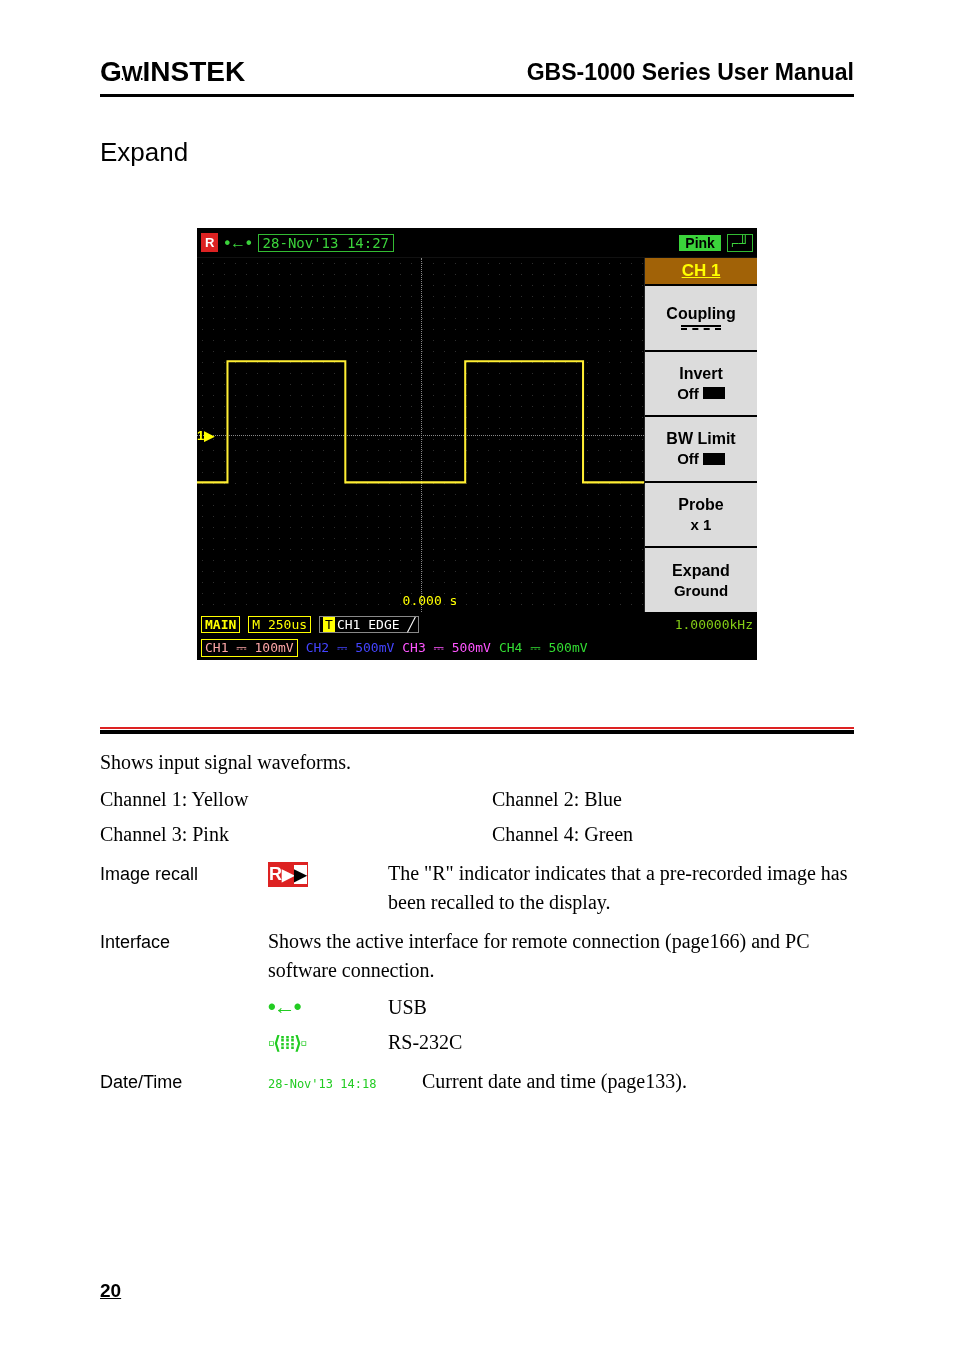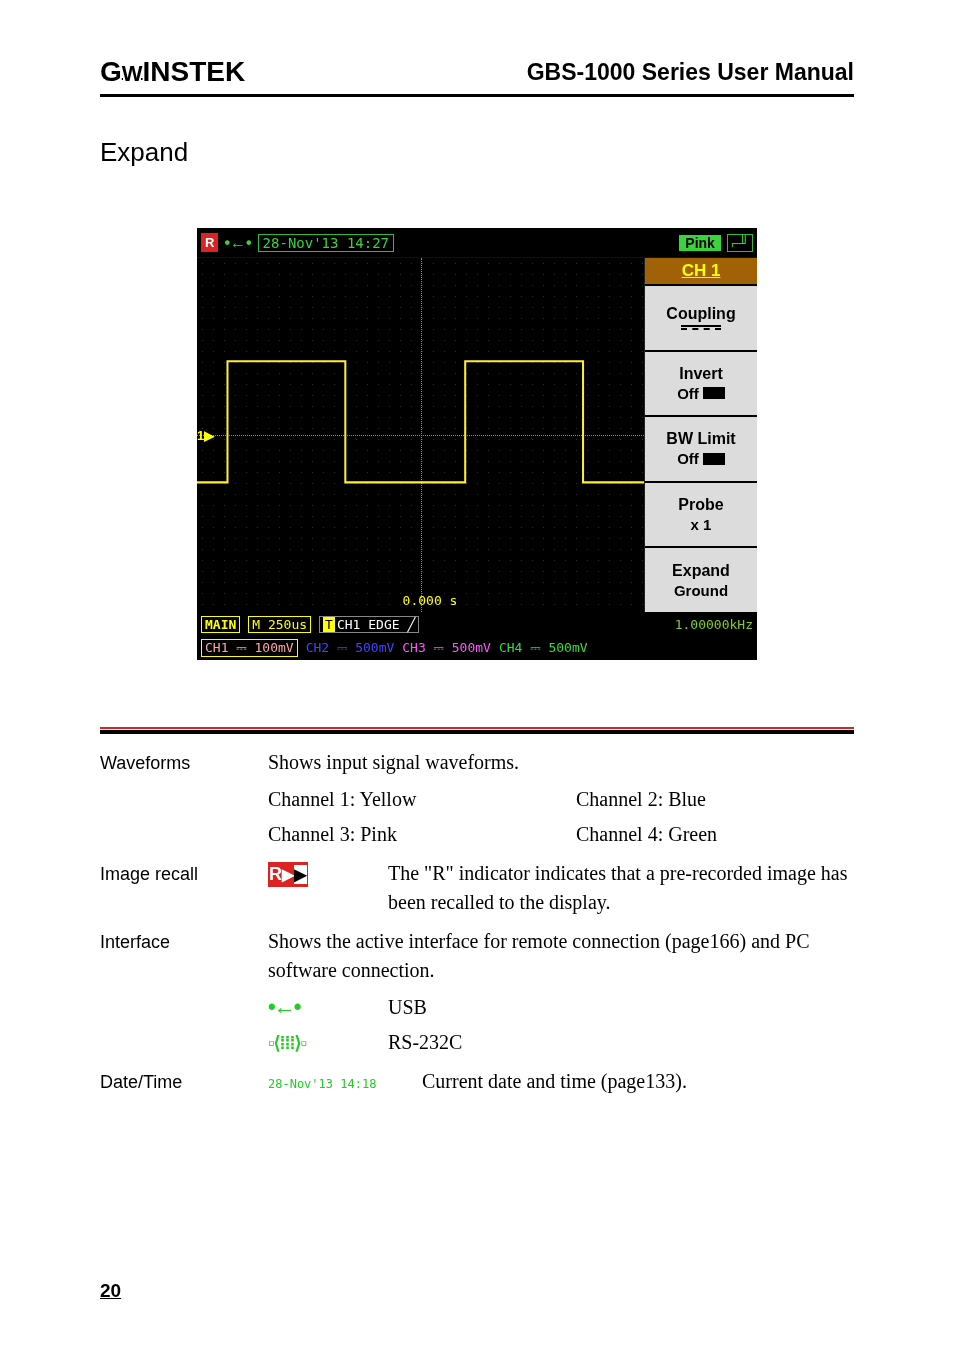--- a/index.html
+++ b/index.html
@@ -338,21 +338,20 @@
         <span class="ch3s">CH3 ⎓ 500mV</span>
         <span class="ch4s">CH4 ⎓ 500mV</span>
       </div>
     </div>
   </div>
 </div>
 
 <div class="info-divider"></div>
 
 <div class="info-row">
-  <div class="info-label">Waveforms</div>
   <div class="info-body">
     <div>Shows input signal waveforms.</div>
     <div class="channel-grid">
       <div>Channel 1: Yellow</div>
       <div>Channel 2: Blue</div>
       <div>Channel 3: Pink</div>
       <div>Channel 4: Green</div>
     </div>
   </div>
 </div>

